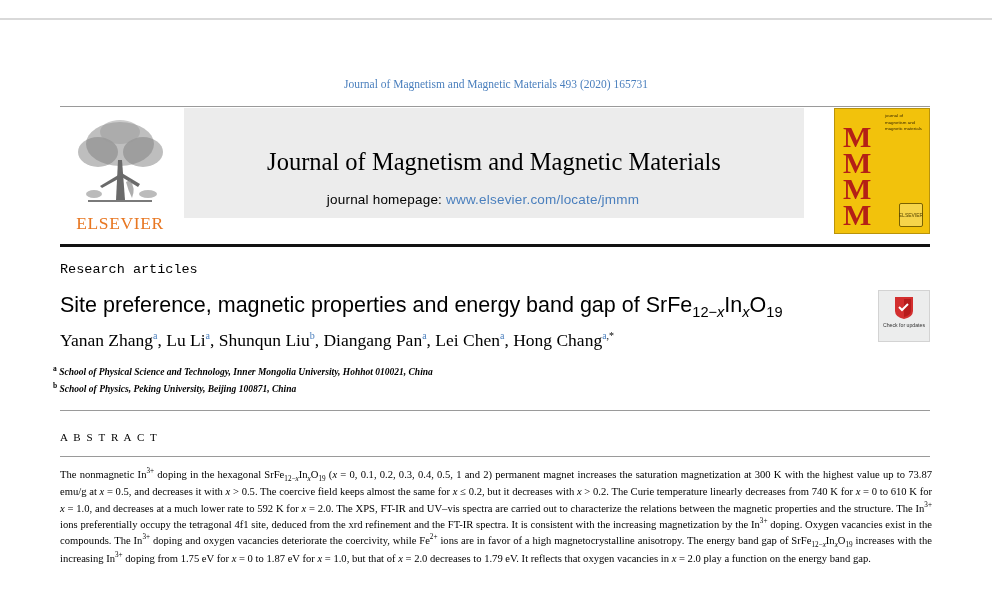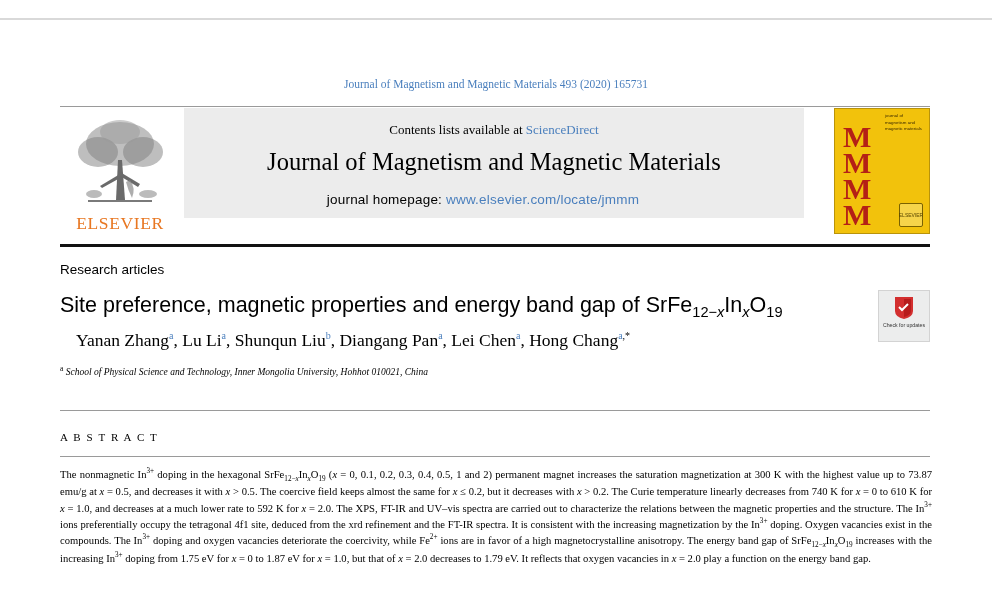--- a/index.html
+++ b/index.html
@@ -176,55 +176,56 @@
     top: 226px;
     width: 870px;
     height: 3px;
     background: #111;
   }
   .section-label {
     position: absolute;
     left: 60px;
     top: 244px;
     font-size: 13.5px;
-    font-family: Liberation Sans, sans-serif;
+    font-family: Liberation Mono, monospace;
   }
   .article-title {
     position: absolute;
     left: 60px;
     top: 274px;
     width: 780px;
     font-size: 21.5px;
     font-family: Liberation Sans, sans-serif;
     line-height: 1.25;
   }
   .authors {
     position: absolute;
-    left: 76px;
+    left: 60px;
     top: 312px;
     width: 790px;
     font-size: 17.5px;
     font-family: "Liberation Serif", serif;
   }
   .authors sup {
     font-size: 10px;
     color: #4a7fbd;
   }
   .authors sup.plain {
     color: #000;
   }
   .affils {
     position: absolute;
-    left: 60px;
+    left: 53px;
     top: 345px;
     width: 790px;
     font-size: 9.5px;
     font-style: italic;
     font-family: "Liberation Serif", serif;
     line-height: 1.55;
+    font-weight: bold;
   }
   .affils sup {
     font-style: normal;
     font-size: 7.5px;
   }
   .crossmark {
     position: absolute;
     right: 62px;
     top: 272px;
     width: 52px;
@@ -320,23 +321,20 @@
           <rect x="20" y="86" width="64" height="2" fill="#7a7a7a"></rect>
           <ellipse cx="26" cy="80" rx="8" ry="4" fill="#8d8d8d" opacity="0.6"></ellipse>
           <ellipse cx="80" cy="80" rx="9" ry="4" fill="#8d8d8d" opacity="0.6"></ellipse>
           <path d="M62 66 q6 8 2 18 q-4 -8 -6 -16 Z" fill="#8a8a8a" opacity="0.7"></path>
         </g>
       </svg>
       <div class="elsevier-word">ELSEVIER</div>
     </div>
 
     <div class="contents-band">
-      <div class="contents-line">
-        <span>Contents lists available at </span><a href="#">ScienceDirect</a>
-      </div>
       <div class="journal-title">Journal of Magnetism and Magnetic Materials</div>
       <div class="homepage-line">
         <span>journal homepage: </span><a href="#">www.elsevier.com/locate/jmmm</a>
       </div>
     </div>
 
     <div class="cover">
       <div class="cover-head">journal of magnetism and magnetic materials</div>
       <div class="cover-m" style="top: 16px;">M</div>
       <div class="cover-m" style="top: 42px;">M</div>
@@ -353,20 +351,21 @@
   <div class="article-title">
     Site preference, magnetic properties and energy band gap of SrFe<sub>12−<i>x</i></sub>In<sub><i>x</i></sub>O<sub>19</sub>
   </div>
 
   <div class="authors">
     Yanan Zhang<sup>a</sup>, Lu Li<sup>a</sup>, Shunqun Liu<sup>b</sup>, Diangang Pan<sup>a</sup>, Lei Chen<sup>a</sup>, Hong Chang<sup>a</sup><sup class="plain">,*</sup>
   </div>
 
   <div class="affils">
     <div><sup>a</sup> School of Physical Science and Technology, Inner Mongolia University, Hohhot 010021, China</div>
+    <div><sup>b</sup> School of Physics, Peking University, Beijing 100871, China</div>
   </div>
 
   <div class="crossmark">
     <svg class="crossmark-shield" viewBox="0 0 22 26">
       <path d="M2 2 h18 v14 q0 6 -9 8 q-9 -2 -9 -8 Z" fill="#d32f2f"></path>
       <path d="M11 4 v18 q7 -2 7 -6 V4 Z" fill="#b71c1c"></path>
       <path d="M6 12 l3 3 l6 -6" fill="none" stroke="#fff" stroke-width="2"></path>
     </svg>
     <div class="crossmark-text">Check for updates</div>
   </div>

